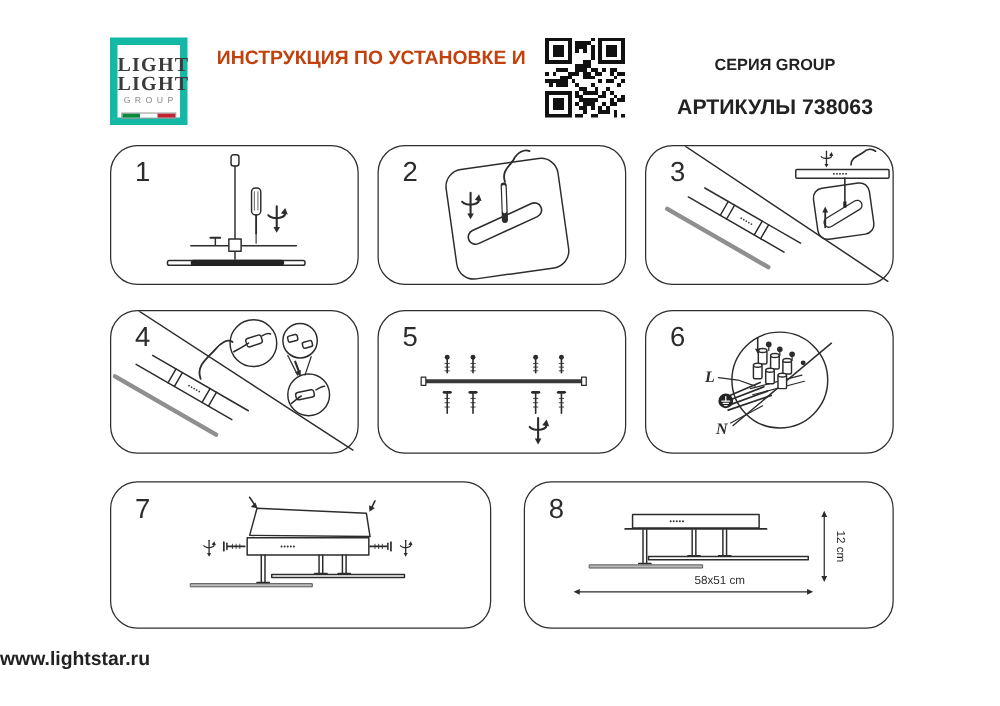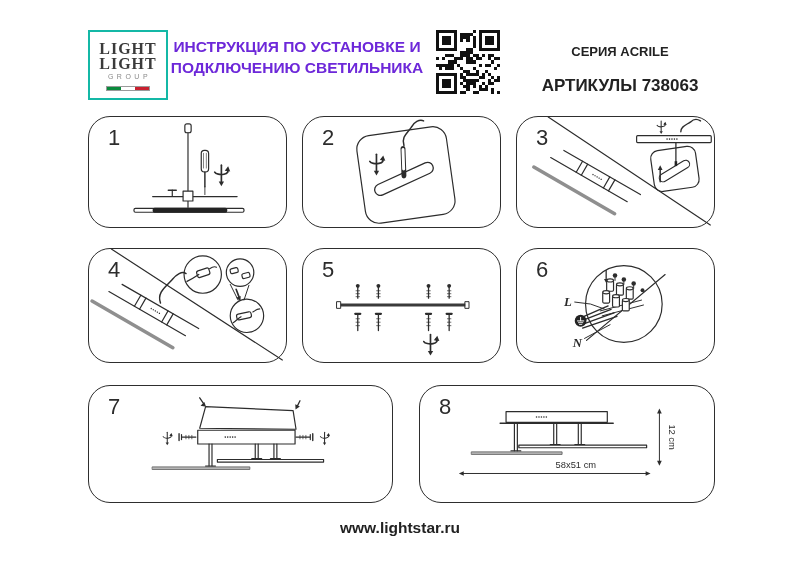--- a/index.html
+++ b/index.html
@@ -3,35 +3,35 @@
 <meta charset="utf-8">
 <style>
   * { box-sizing: border-box; margin: 0; padding: 0; }
   html,body { background:#fff; }
   .page {
     position: relative; width: 800px; height: 565px; background: #fff;
     font-family: "Liberation Sans", sans-serif; color: #2c2c2c; overflow: hidden;
   }
   
   .logo {
-    position: absolute; left: 88px; top: 30px; width: 80px; height: 70px;
-    border: 2px solid #14b8a6; text-align: center; background:#fff;
+    position: absolute; left: 88px; top: 30px; width: 62px; height: 70px;
+    border: 6px solid #14b8a6; text-align: center; background:#fff;
   }
   .logo .l1, .logo .l2 {
     font-family: "Liberation Serif", serif; font-weight: 700; font-size: 16px;
     line-height: 15px; letter-spacing: 1px; color: #3b3b3b;
   }
   .logo .l1 { margin-top: 9px; }
   .logo .l3 { font-size: 7px; letter-spacing: 3.5px; color: #8a8a8a; margin-top: 2px; padding-left: 3px; }
   .flag { display: flex; width: 44px; height: 5px; margin: 6px auto 0; border: 0.5px solid #9a9a9a; }
   .flag div { flex: 1; }
   .flag .fg { background: #0a8a3c; } .flag .fw { background: #ffffff; } .flag .fr { background: #c8202f; }
   .title {
     position: absolute; left: 163px; top: 36px; width: 268px; text-align: center;
-    font-weight: 700; font-size: 15.5px; line-height: 21px; color: #6d28d9;
+    font-weight: 700; font-size: 15.5px; line-height: 21px; color: #c2410c;
   }
   .qr { position: absolute; left: 436px; top: 30px; width: 64px; height: 64px; }
   .qr svg { width: 100%; height: 100%; }
   .series { position: absolute; left: 525px; top: 44px; width: 190px; text-align: center; }
   .series .s1 { font-weight: 700; font-size: 13px; color: #222; }
   .series .s2 { font-weight: 700; font-size: 17px; margin-top: 17px; color: #222; }
   
   .panel {
     position: absolute; border: 1.4px solid #2e2e2e; border-radius: 22px; background: #fff;
   }
@@ -43,21 +43,21 @@
   .p4 { left: 88px;  top: 248px; width: 199px; height: 115px; }
   .p5 { left: 302px; top: 248px; width: 199px; height: 115px; }
   .p6 { left: 516px; top: 248px; width: 199px; height: 115px; }
   .p7 { left: 88px;  top: 385px; width: 305px; height: 118px; }
   .p8 { left: 419px; top: 385px; width: 296px; height: 118px; }
   .ink { stroke: #2c2c2c; fill: none; stroke-width: 1.2; stroke-linecap: round; stroke-linejoin: round; }
   .lbl { fill: #2c2c2c; stroke: none; font-family: "Liberation Sans", sans-serif; }
   .dim { font-size: 9.5px; }
   .serif-lbl { font-family: "Liberation Serif", serif; font-style: italic; font-weight: 700; font-size: 13px; }
   .footer {
-    position: absolute; left: 0; right: 0; top: 519px; text-align: center;
+    position: absolute; left: 0; right: 0; top: 519px; 
     font-weight: 700; font-size: 15.5px; color: #222;
   }
 </style>
 </head>
 <body>
 
 <div class="page">
 
   <svg width="0" height="0" style="position:absolute" aria-hidden="true">
     <defs>
@@ -76,21 +76,20 @@
     <div class="l3">GROUP</div>
     <div class="flag">
         <div class="fg"></div>
         <div class="fw"></div>
         <div class="fr"></div>
       </div>
   </div>
 
   <div class="title">
     <div>ИНСТРУКЦИЯ ПО УСТАНОВКЕ И</div>
-    <div>ПОДКЛЮЧЕНИЮ СВЕТИЛЬНИКА</div>
   </div>
 
   <div class="qr">
     <svg id="qr-svg" viewBox="0 0 21 21" shape-rendering="crispEdges">
         <rect x="12" y="0" width="1" height="1" fill="#111"></rect>
         <rect x="8" y="1" width="1" height="1" fill="#111"></rect>
         <rect x="9" y="1" width="1" height="1" fill="#111"></rect>
         <rect x="10" y="1" width="1" height="1" fill="#111"></rect>
         <rect x="11" y="1" width="1" height="1" fill="#111"></rect>
         <rect x="8" y="2" width="1" height="1" fill="#111"></rect>
@@ -210,21 +209,21 @@
         <rect x="14" y="0" width="7" height="7" fill="#111"></rect>
         <rect x="15" y="1" width="5" height="5" fill="#fff"></rect>
         <rect x="16" y="2" width="3" height="3" fill="#111"></rect>
         <rect x="0" y="14" width="7" height="7" fill="#111"></rect>
         <rect x="1" y="15" width="5" height="5" fill="#fff"></rect>
         <rect x="2" y="16" width="3" height="3" fill="#111"></rect>
       </svg>
   </div>
 
   <div class="series">
-    <div class="s1">СЕРИЯ ACRILE</div>
+    <div class="s1">СЕРИЯ GROUP</div>
     <div class="s2">АРТИКУЛЫ 738063</div>
   </div>
 
   <div class="panel p1">
     <span class="num">1</span>
     <svg viewBox="0 0 199 112">
       <g class="ink">
         <line x1="100" y1="16" x2="100" y2="92"></line>
         <rect x="96.8" y="7" width="6.4" height="9" rx="2"></rect>
         <line x1="64" y1="81" x2="150" y2="81"></line>

